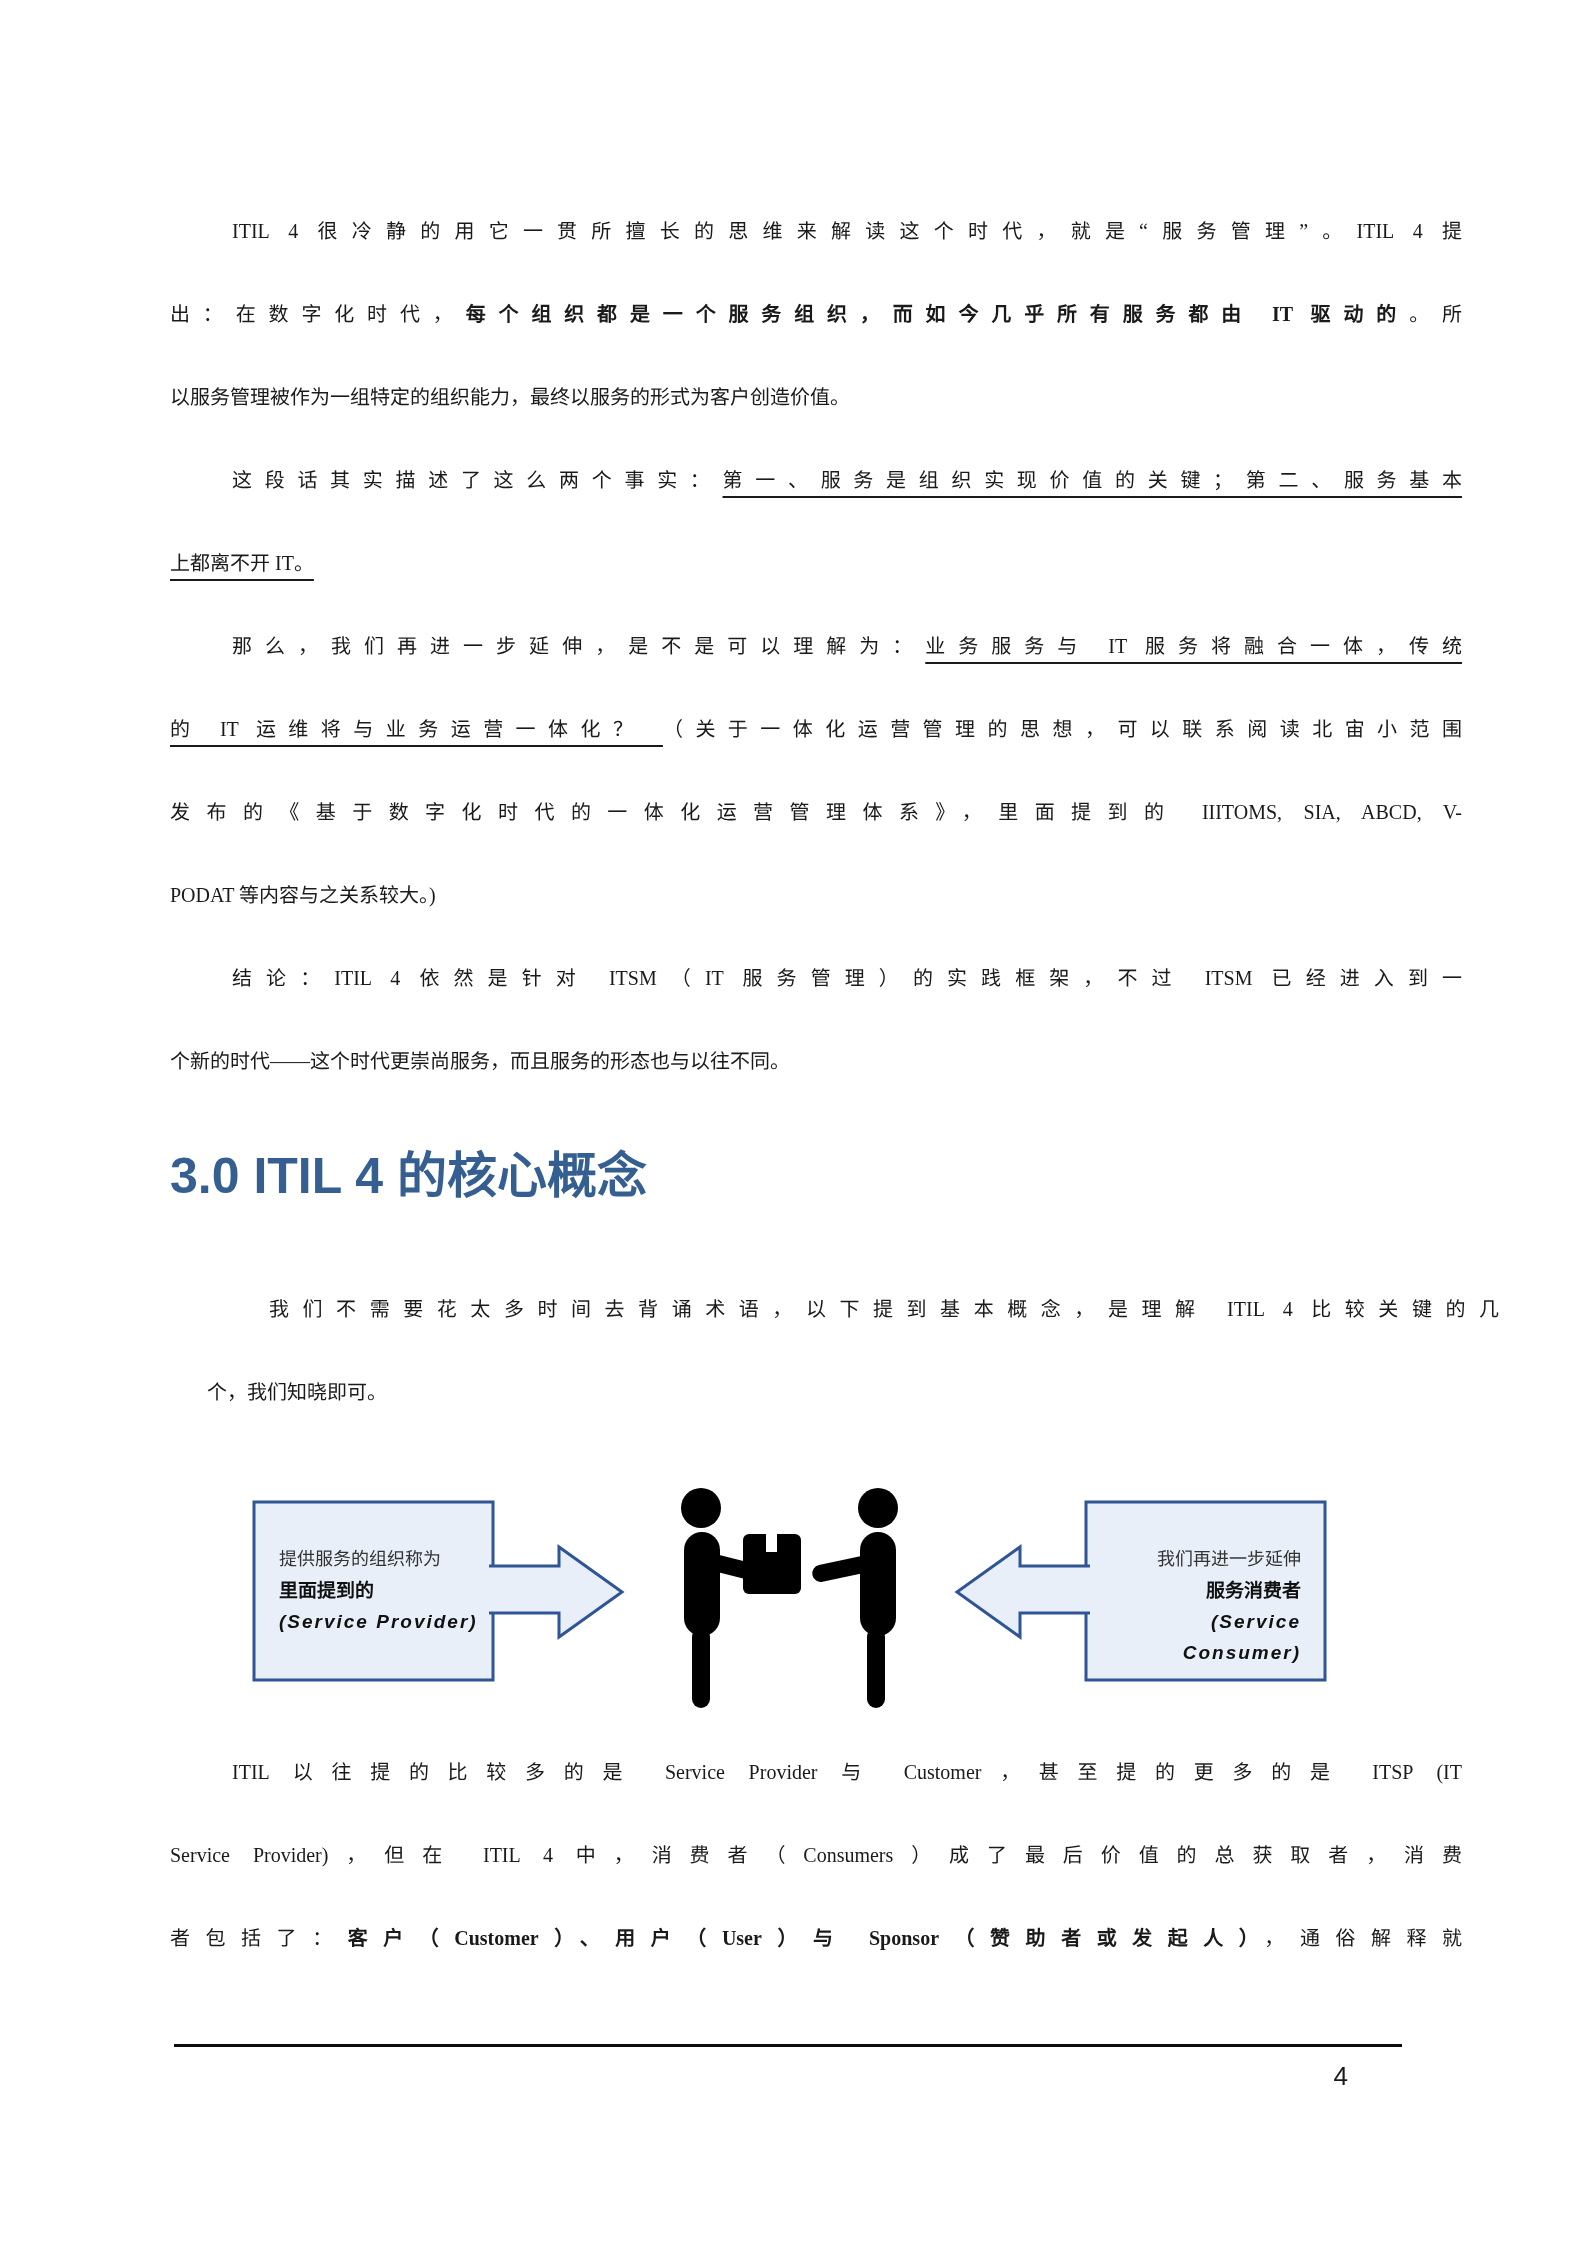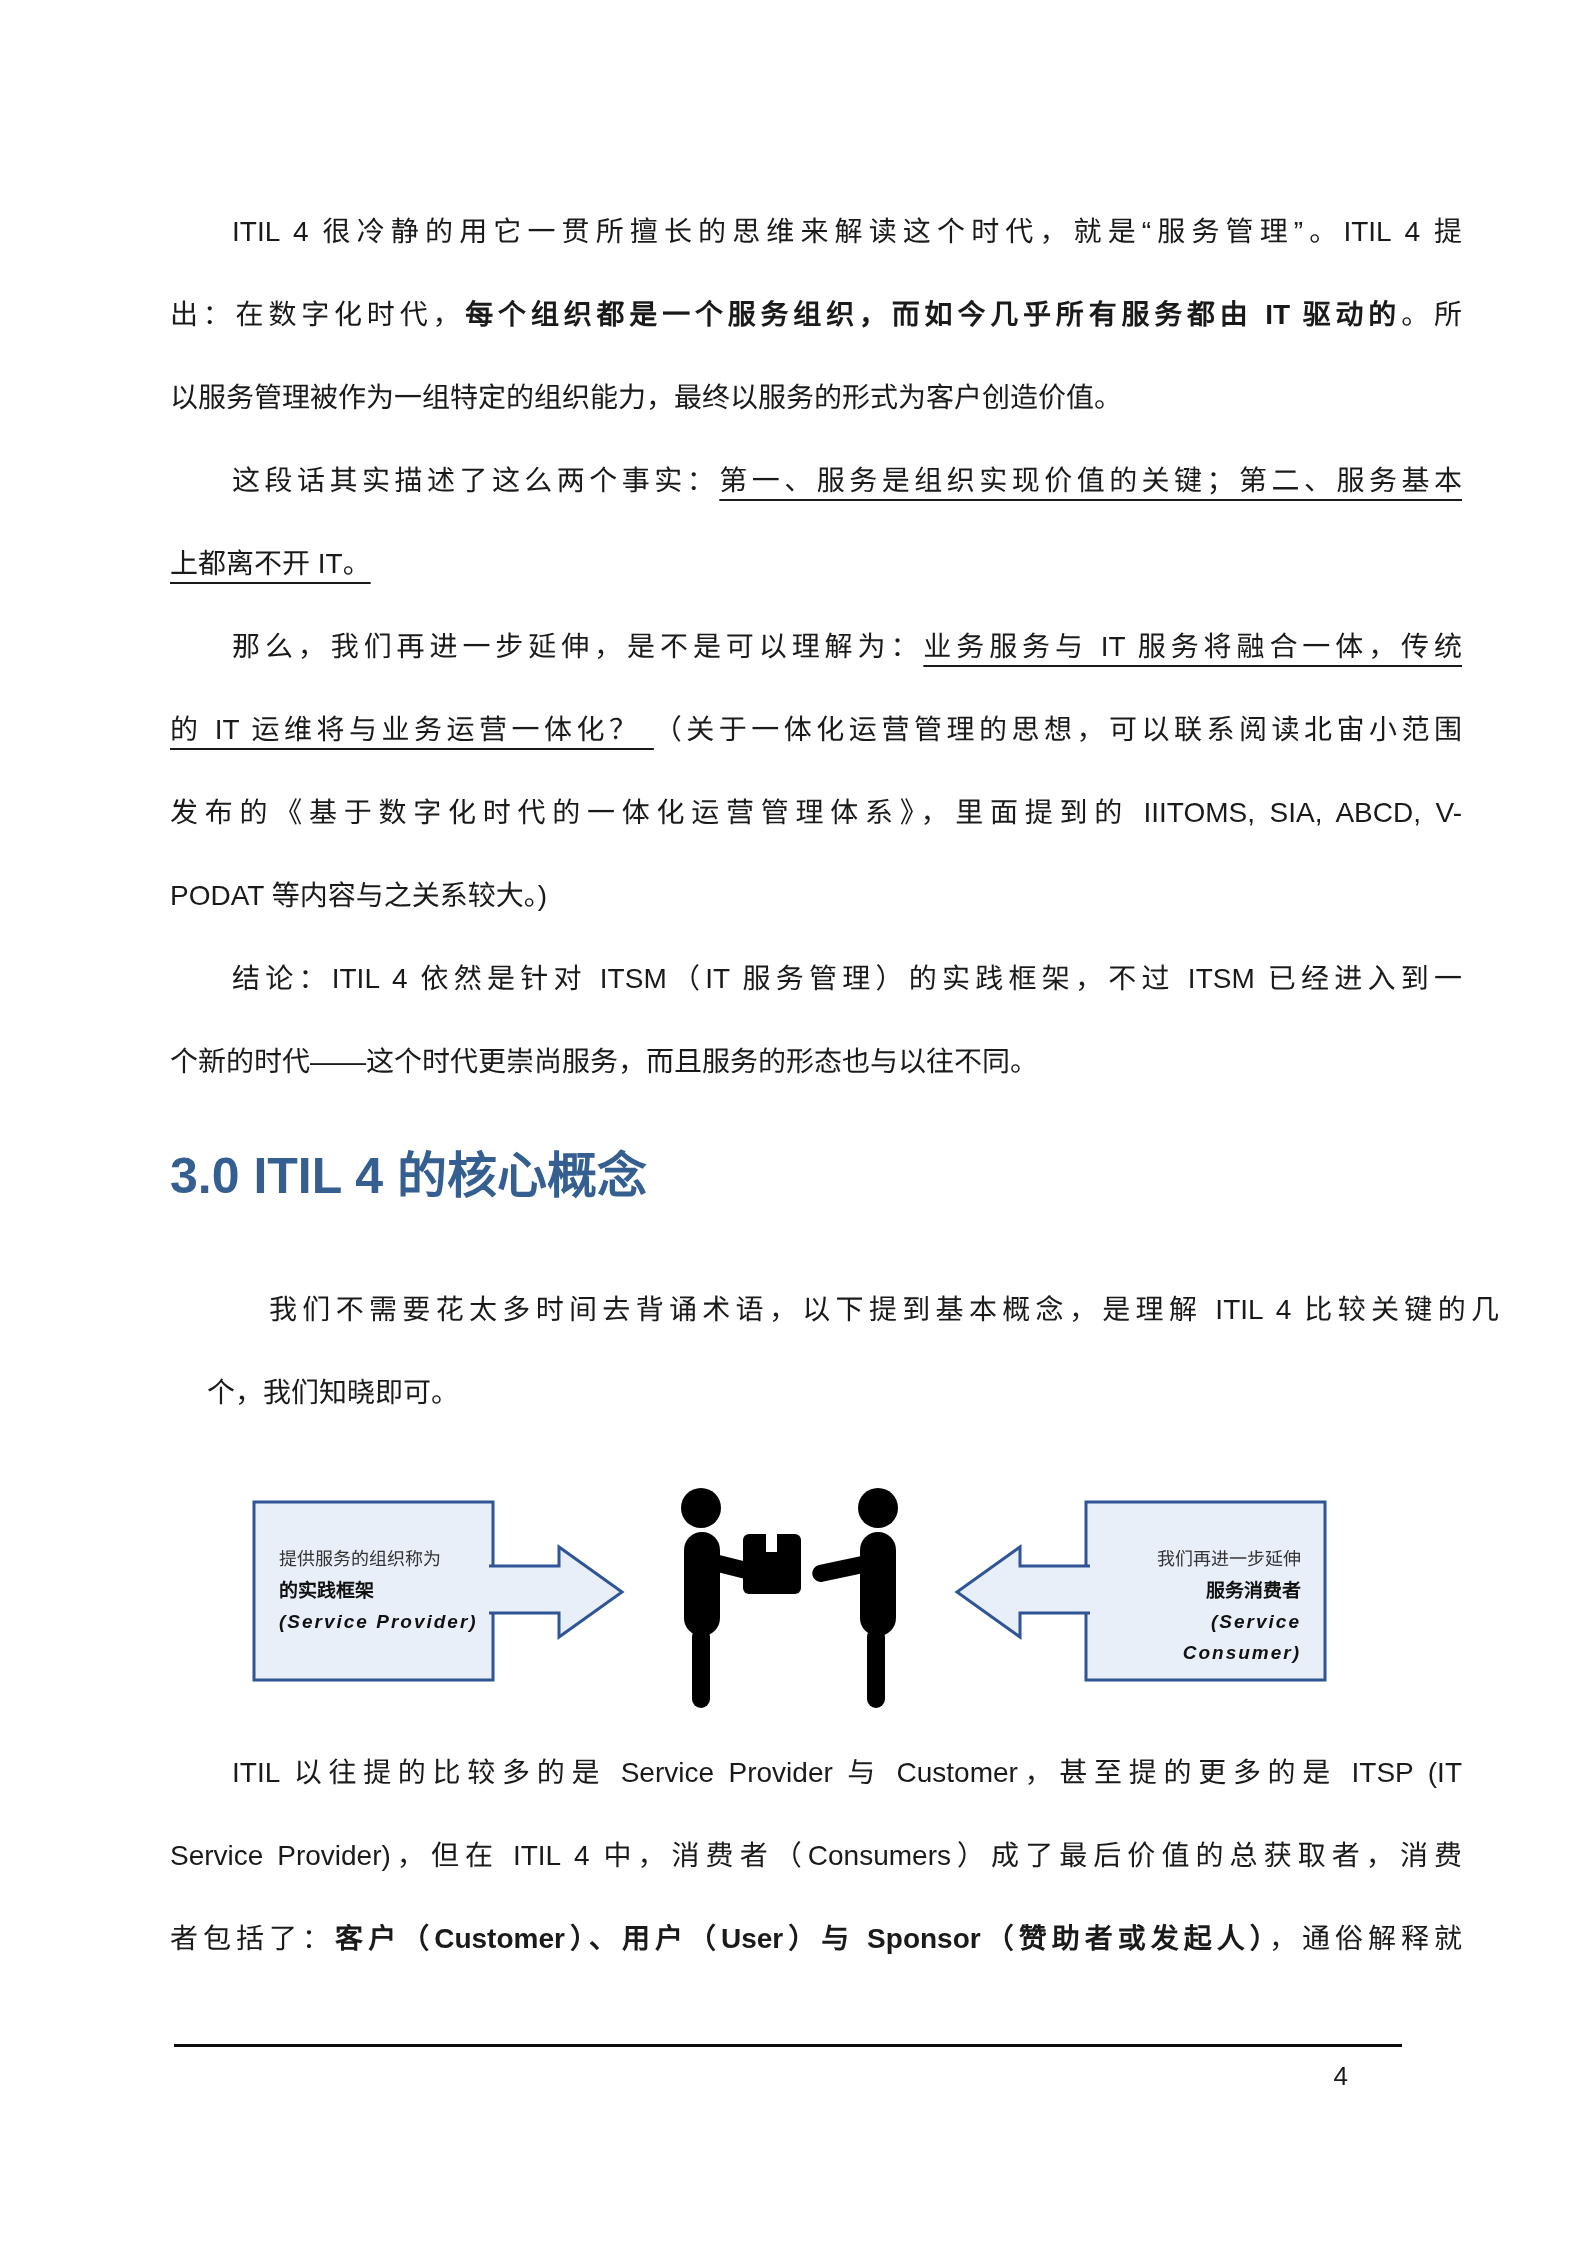--- a/index.html
+++ b/index.html
@@ -8,21 +8,22 @@
     width:1587px;height:2245px;
     background:#ffffff;
     font-family:"Liberation Sans","DejaVu Sans",sans-serif;
     color:#1a1a1a;
     overflow:hidden;
   }
   
   .textblock{
     position:absolute;
     left:170px;width:1292px;
-    font-size:28px;
+    font-size:20px;
+    font-family:Liberation Serif, serif;
   }
   .textblock .line{
     height:83px;line-height:83px;
     text-align:justify;
     text-align-last:justify;
     overflow:hidden;
   }
   .textblock .line.last{text-align-last:left;}
   .textblock .line.ind{padding-left:62px;}
   .textblock .b{font-weight:700;}
@@ -120,21 +121,21 @@
 
         <circle class="figure" cx="712" cy="38" r="20"></circle>
         <rect class="figure" x="694" y="62" width="36" height="104" rx="18"></rect>
         <rect class="figure" x="701" y="158" width="18" height="80" rx="9"></rect>
         <rect class="figure" x="645" y="84" width="58" height="17" rx="8.5" transform="rotate(-12 706 92)"></rect>
       </g>
     </svg>
 
     <div class="box-label" id="provider-label">
       <div class="bl-caption">提供服务的组织称为</div>
-      <div class="bl-title">的实践框架</div>
+      <div class="bl-title">里面提到的</div>
       <div class="bl-sub">(Service Provider)</div>
     </div>
 
     <div class="box-label" id="consumer-label">
       <div class="bl-caption">我们再进一步延伸</div>
       <div class="bl-title">服务消费者</div>
       <div class="bl-sub">(Service Consumer)</div>
     </div>
   </div>
 

